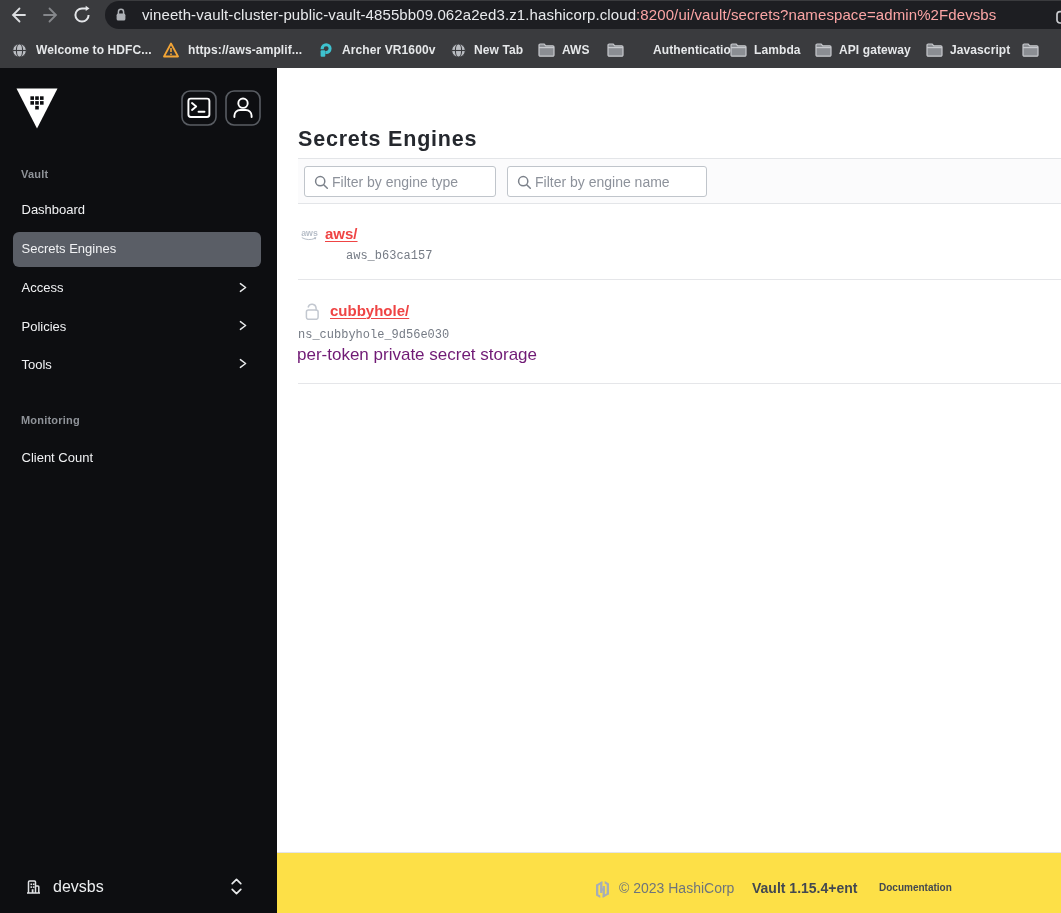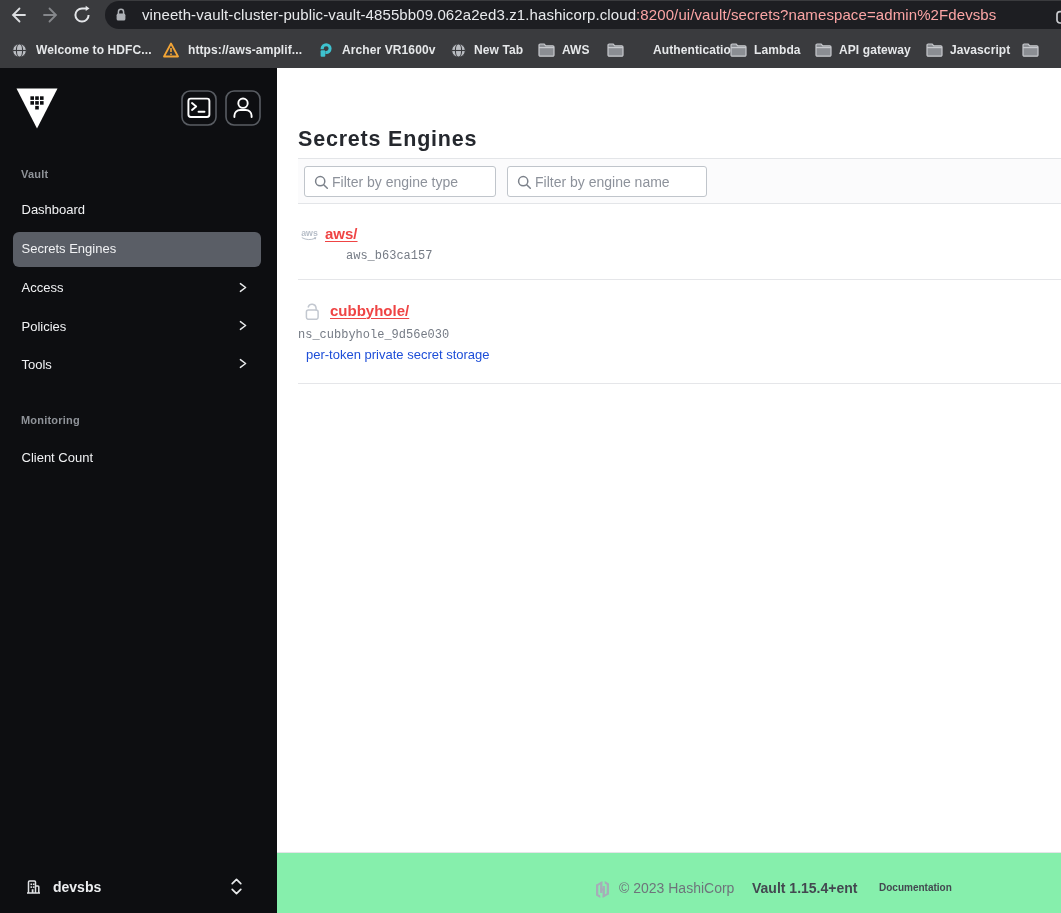--- a/index.html
+++ b/index.html
@@ -25,21 +25,21 @@
   
   #main { position:absolute; left:277px; top:68px; width:784px; height:845px; background:#fff; }
   #h1 { position:absolute; left:21px; top:61px; font-size:21.5px; line-height:21.5px; font-weight:700; color:#25282e; letter-spacing:0.8px; }
   #toolbar { position:absolute; left:21px; top:90px; width:763px; height:46px; background:#fbfbfc; border-top:1px solid #e3e5e8; border-bottom:1px solid #e3e5e8; }
   .finput { position:absolute; top:7px; height:31px; background:#fff; border:1px solid #c0c5cb; border-radius:3px; }
   .fplace { position:absolute; left:27px; top:7px; font-size:14px; color:#8d929b; white-space:nowrap; }
   .mag { position:absolute; left:9px; top:8px; }
   .itemlink { font-weight:700; font-size:15px; line-height:15px; color:#ef4444; text-decoration:underline; text-underline-offset:1.5px; text-decoration-thickness:1.2px; }
   .mono { font-family:"Liberation Mono", monospace; font-size:12px; line-height:12px; color:#757b85; }
   .sep { position:absolute; left:21px; width:763px; border-top:1px solid #e5e6e9; }
-  #footer { position:absolute; left:0; top:784px; width:784px; height:61px; background:#86efac; border-top:1px solid #e4e5e8; }
+  #footer { position:absolute; left:0; top:784px; width:784px; height:61px; background:#fde047; border-top:1px solid #e4e5e8; }
 </style>
 </head>
 <body>
 <div id="root">
 
   <div id="chrome">
 
     <svg class="abs" style="left:8px;top:5px" width="20" height="20" viewBox="0 0 20 20">
       <path d="M11.5 3.5 L5 10 L11.5 16.5 M5.3 10 H17" stroke="#dcdee1" stroke-width="1.8" fill="none" stroke-linecap="round"></path>
     </svg>
@@ -175,21 +175,21 @@
     <svg class="abs" style="left:25px;top:811px" width="17" height="16" viewBox="0 0 16 16">
       <path d="M3 14 V3 a1 1 0 0 1 1-1 h5 a1 1 0 0 1 1 1 v11" stroke="#dfe1e4" stroke-width="1.5" fill="none"></path>
       <path d="M10 7 h2.5 a0.8 0.8 0 0 1 0.8 0.8 V14" stroke="#dfe1e4" stroke-width="1.5" fill="none"></path>
       <line x1="1.5" y1="14" x2="14.5" y2="14" stroke="#dfe1e4" stroke-width="1.5"></line>
       <rect x="5" y="4.5" width="1.6" height="1.6" fill="#dfe1e4"></rect>
         <rect x="7.4" y="4.5" width="1.6" height="1.6" fill="#dfe1e4"></rect>
       <rect x="5" y="7.3" width="1.6" height="1.6" fill="#dfe1e4"></rect>
         <rect x="7.4" y="7.3" width="1.6" height="1.6" fill="#dfe1e4"></rect>
       <rect x="6.2" y="10.2" width="1.8" height="3.8" fill="#dfe1e4"></rect>
     </svg>
-    <div class="abs" style="left:53px;top:812px;font-size:14px;line-height:14px;font-weight:700;color:#eceef0;">devsbs</div>
+    <div class="abs" style="left:53px;top:812px;font-size:16px;line-height:14px;font-weight:400;color:#eceef0;">devsbs</div>
     <svg class="abs" style="left:230px;top:809px" width="13" height="19" viewBox="0 0 13 19">
       <path d="M2.2 6.6 L6.5 2.3 L10.8 6.6" stroke="#e8eaec" stroke-width="1.7" fill="none" stroke-linecap="round" stroke-linejoin="round"></path>
       <path d="M2.2 12.4 L6.5 16.7 L10.8 12.4" stroke="#e8eaec" stroke-width="1.7" fill="none" stroke-linecap="round" stroke-linejoin="round"></path>
     </svg>
   </div>
 
   <div id="main">
     <div id="h1">Secrets Engines</div>
     <div id="toolbar">
       <div class="finput" style="left:6px;width:192px;">
@@ -215,21 +215,21 @@
     <div class="abs itemlink" style="left:48px;top:158px;">aws/</div>
     <div class="abs mono" style="left:21px;top:182px;margin-left:48px;">aws_b63ca157</div>
     <div class="sep" style="top:210.5px"></div>
 
     <svg class="abs" style="left:28px;top:233px" width="15" height="19" viewBox="0 0 15 19">
       <rect x="1.4" y="9" width="11.7" height="9.3" rx="2" fill="none" stroke="#c3c8d0" stroke-width="1.5"></rect>
       <path d="M3.2 5.9 A 4.1 4.1 0 0 1 11.1 7 V 9" stroke="#c3c8d0" stroke-width="1.5" fill="none" stroke-linecap="round"></path>
     </svg>
     <div class="abs itemlink" style="left:53px;top:235px;">cubbyhole/</div>
     <div class="abs mono" style="left:21px;top:261px;">ns_cubbyhole_9d56e030</div>
-    <div class="abs" style="left:29px;top:280px;font-size:13px;line-height:14.5px;color:#1d4ed8;">per-token private secret storage</div>
+    <div class="abs" style="left:20px;top:280px;font-size:17px;line-height:14.5px;color:#701a75;">per-token private secret storage</div>
     <div class="sep" style="top:314.5px"></div>
 
     <div id="footer">
       <svg class="abs" style="left:318px;top:28px" width="15" height="17" viewBox="0 0 15 17">
         <g fill="#a6adb8">
           <polygon points="7.4,0 1,3.7 1,6 7.4,2.3"></polygon>
           <rect x="1" y="3.7" width="2.3" height="9.7"></rect>
           <polygon points="5.3,16.9 1,14.4 1,12.1 5.3,14.6"></polygon>
           <rect x="5.1" y="1.2" width="2.3" height="10.8"></rect>
           <rect x="5.1" y="7.4" width="4.8" height="2.2"></rect>

